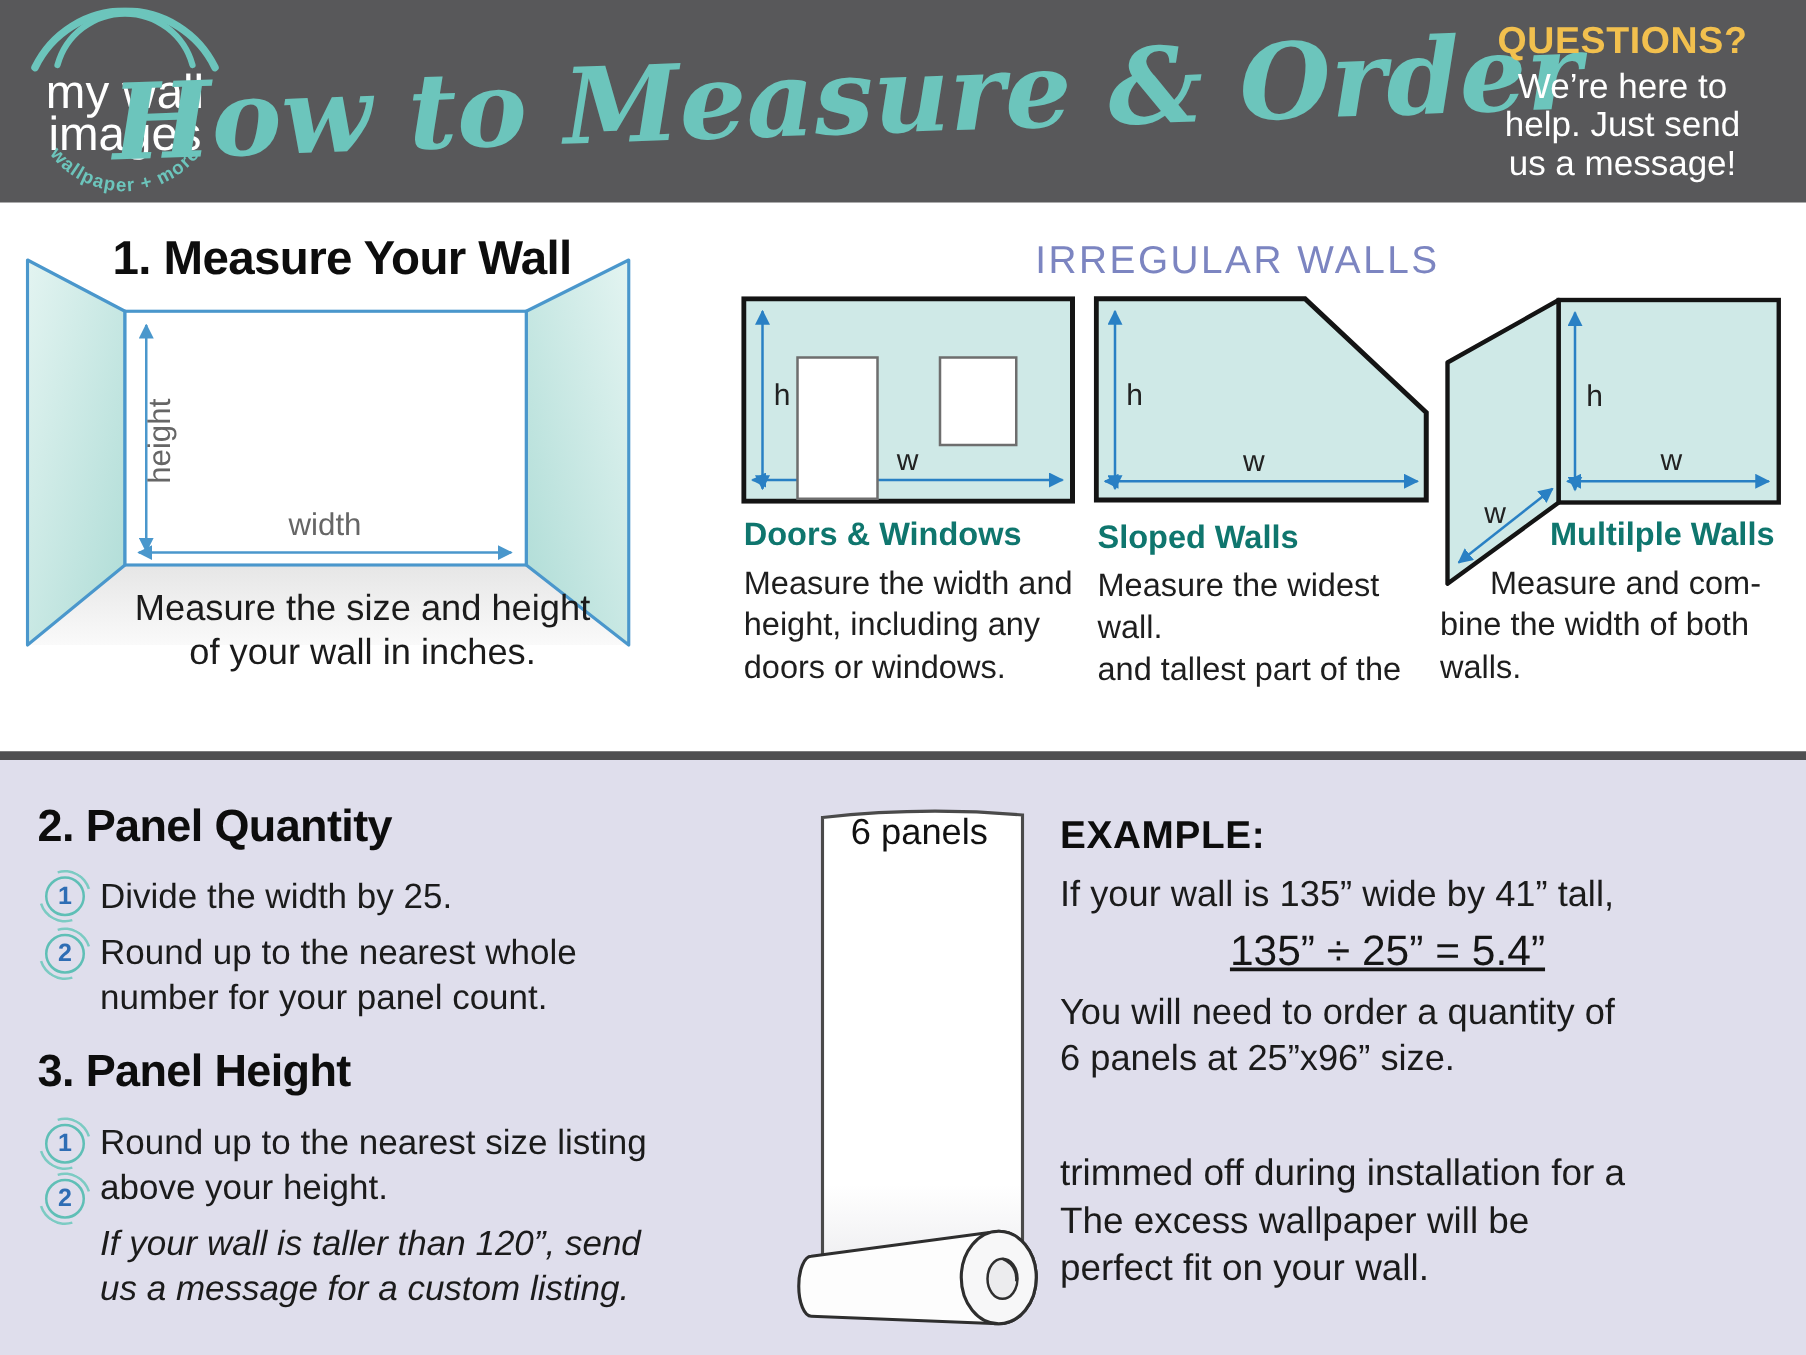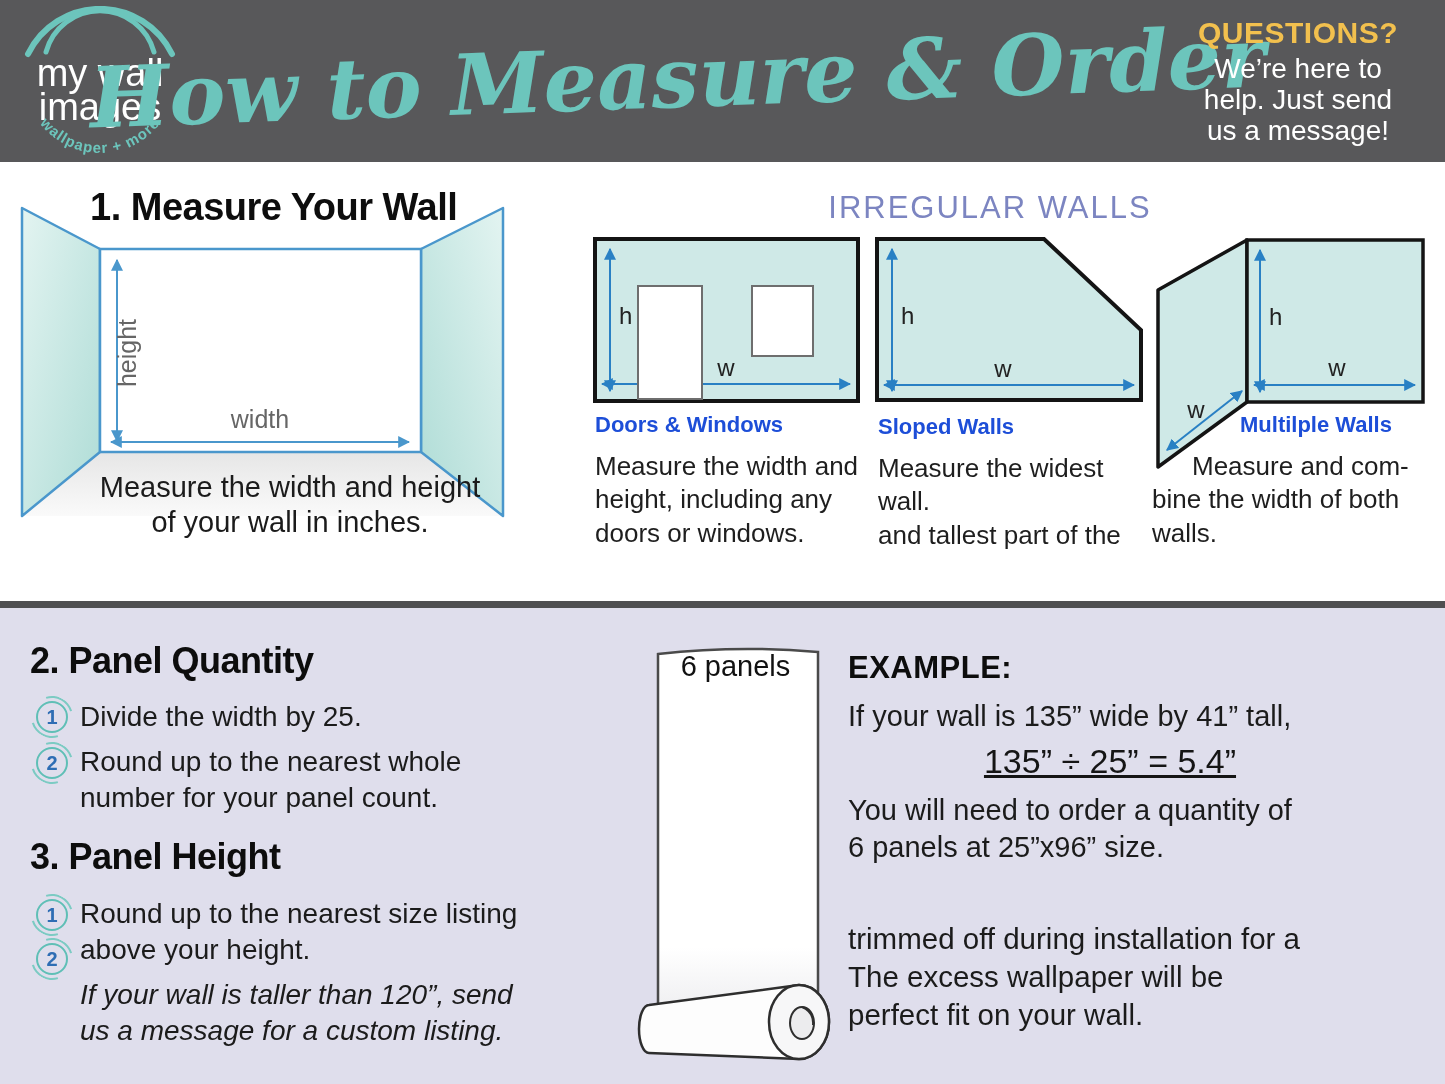--- a/index.html
+++ b/index.html
@@ -21,21 +21,21 @@
   .s1-title{position:absolute;left:90px;top:186px;width:400px;font-size:38px;font-weight:bold;color:#0d0d0d;letter-spacing:-0.5px;}
   .room-svg{position:absolute;left:15px;top:198px;}
   .s1-caption{position:absolute;left:60px;top:470px;width:460px;text-align:center;
               font-size:29px;line-height:1.2;color:#1b1b1b;}
   .cap-line{display:block;}
 
   
   .irr-title{position:absolute;left:780px;top:190px;width:420px;text-align:center;
              font-size:31px;color:#7C85C1;letter-spacing:2px;font-weight:400;}
   .fig-svg{position:absolute;}
-  .fig-name{position:absolute;font-size:22px;font-weight:bold;color:#1d4ed8;}
+  .fig-name{position:absolute;font-size:26px;font-weight:bold;color:#0f766e;}
   .fig-desc{position:absolute;font-size:26px;line-height:1.28;color:#1e1e1e;}
   .dline{display:block;}
   .dline.indent{padding-left:40px;}
 
   
   .divider{position:absolute;left:0;top:601px;width:1445px;height:7px;background:#4F4F51;}
   .bottom{position:absolute;left:0;top:608px;width:1445px;height:476px;background:#DFDEEC;}
 
   .pq-title{position:absolute;left:30px;top:640px;font-size:36px;font-weight:bold;color:#0d0d0d;letter-spacing:-0.5px;}
   .ph-title{position:absolute;left:30px;top:836px;font-size:36px;font-weight:bold;color:#0d0d0d;letter-spacing:-0.5px;}
@@ -119,21 +119,21 @@
     <polygon points="7,10 85,51 85,254 7,318" fill="url(#wallL)" stroke="#4A97CC" stroke-width="2.5" stroke-linejoin="round"></polygon>
     <polygon points="488,10 406,51 406,254 488,318" fill="url(#wallR)" stroke="#4A97CC" stroke-width="2.5" stroke-linejoin="round"></polygon>
     <rect x="85" y="51" width="321" height="203" fill="#ffffff" stroke="#4A97CC" stroke-width="2.5"></rect>
     <line x1="102" y1="62" x2="102" y2="243" stroke="#4A97CC" stroke-width="2" marker-start="url(#ab2)" marker-end="url(#ab2)"></line>
     <text x="121" y="155" transform="rotate(-90 121 155)" text-anchor="middle" font-family="Liberation Sans, sans-serif" font-size="25" fill="#666666">height</text>
     <line x1="96" y1="244" x2="394" y2="244" stroke="#4A97CC" stroke-width="2" marker-start="url(#ab2)" marker-end="url(#ab2)"></line>
     <text x="245" y="230" text-anchor="middle" font-family="Liberation Sans, sans-serif" font-size="25" fill="#666666">width</text>
   </svg>
   <div class="s1-title">1. Measure Your Wall</div>
   <div class="s1-caption">
-    <span class="cap-line">Measure the width and height</span>
+    <span class="cap-line">Measure the size and height</span>
     <span class="cap-line">of your wall in inches.</span>
   </div>
 
   <div class="irr-title">IRREGULAR WALLS</div>
 
   <svg class="fig-svg" style="left:593px;top:237px" width="267" height="166" viewBox="0 0 267 166">
     <rect x="2" y="2" width="263" height="162" fill="#CFE9E7" stroke="#141414" stroke-width="4"></rect>
     <line x1="17" y1="12" x2="17" y2="154" stroke="#2980C4" stroke-width="2" marker-start="url(#ab)" marker-end="url(#ab)"></line>
     <line x1="9" y1="147" x2="257" y2="147" stroke="#2980C4" stroke-width="2" marker-start="url(#ab)" marker-end="url(#ab)"></line>
     <rect x="45" y="49" width="64" height="113" fill="#ffffff" stroke="#6e6e6e" stroke-width="2"></rect>

